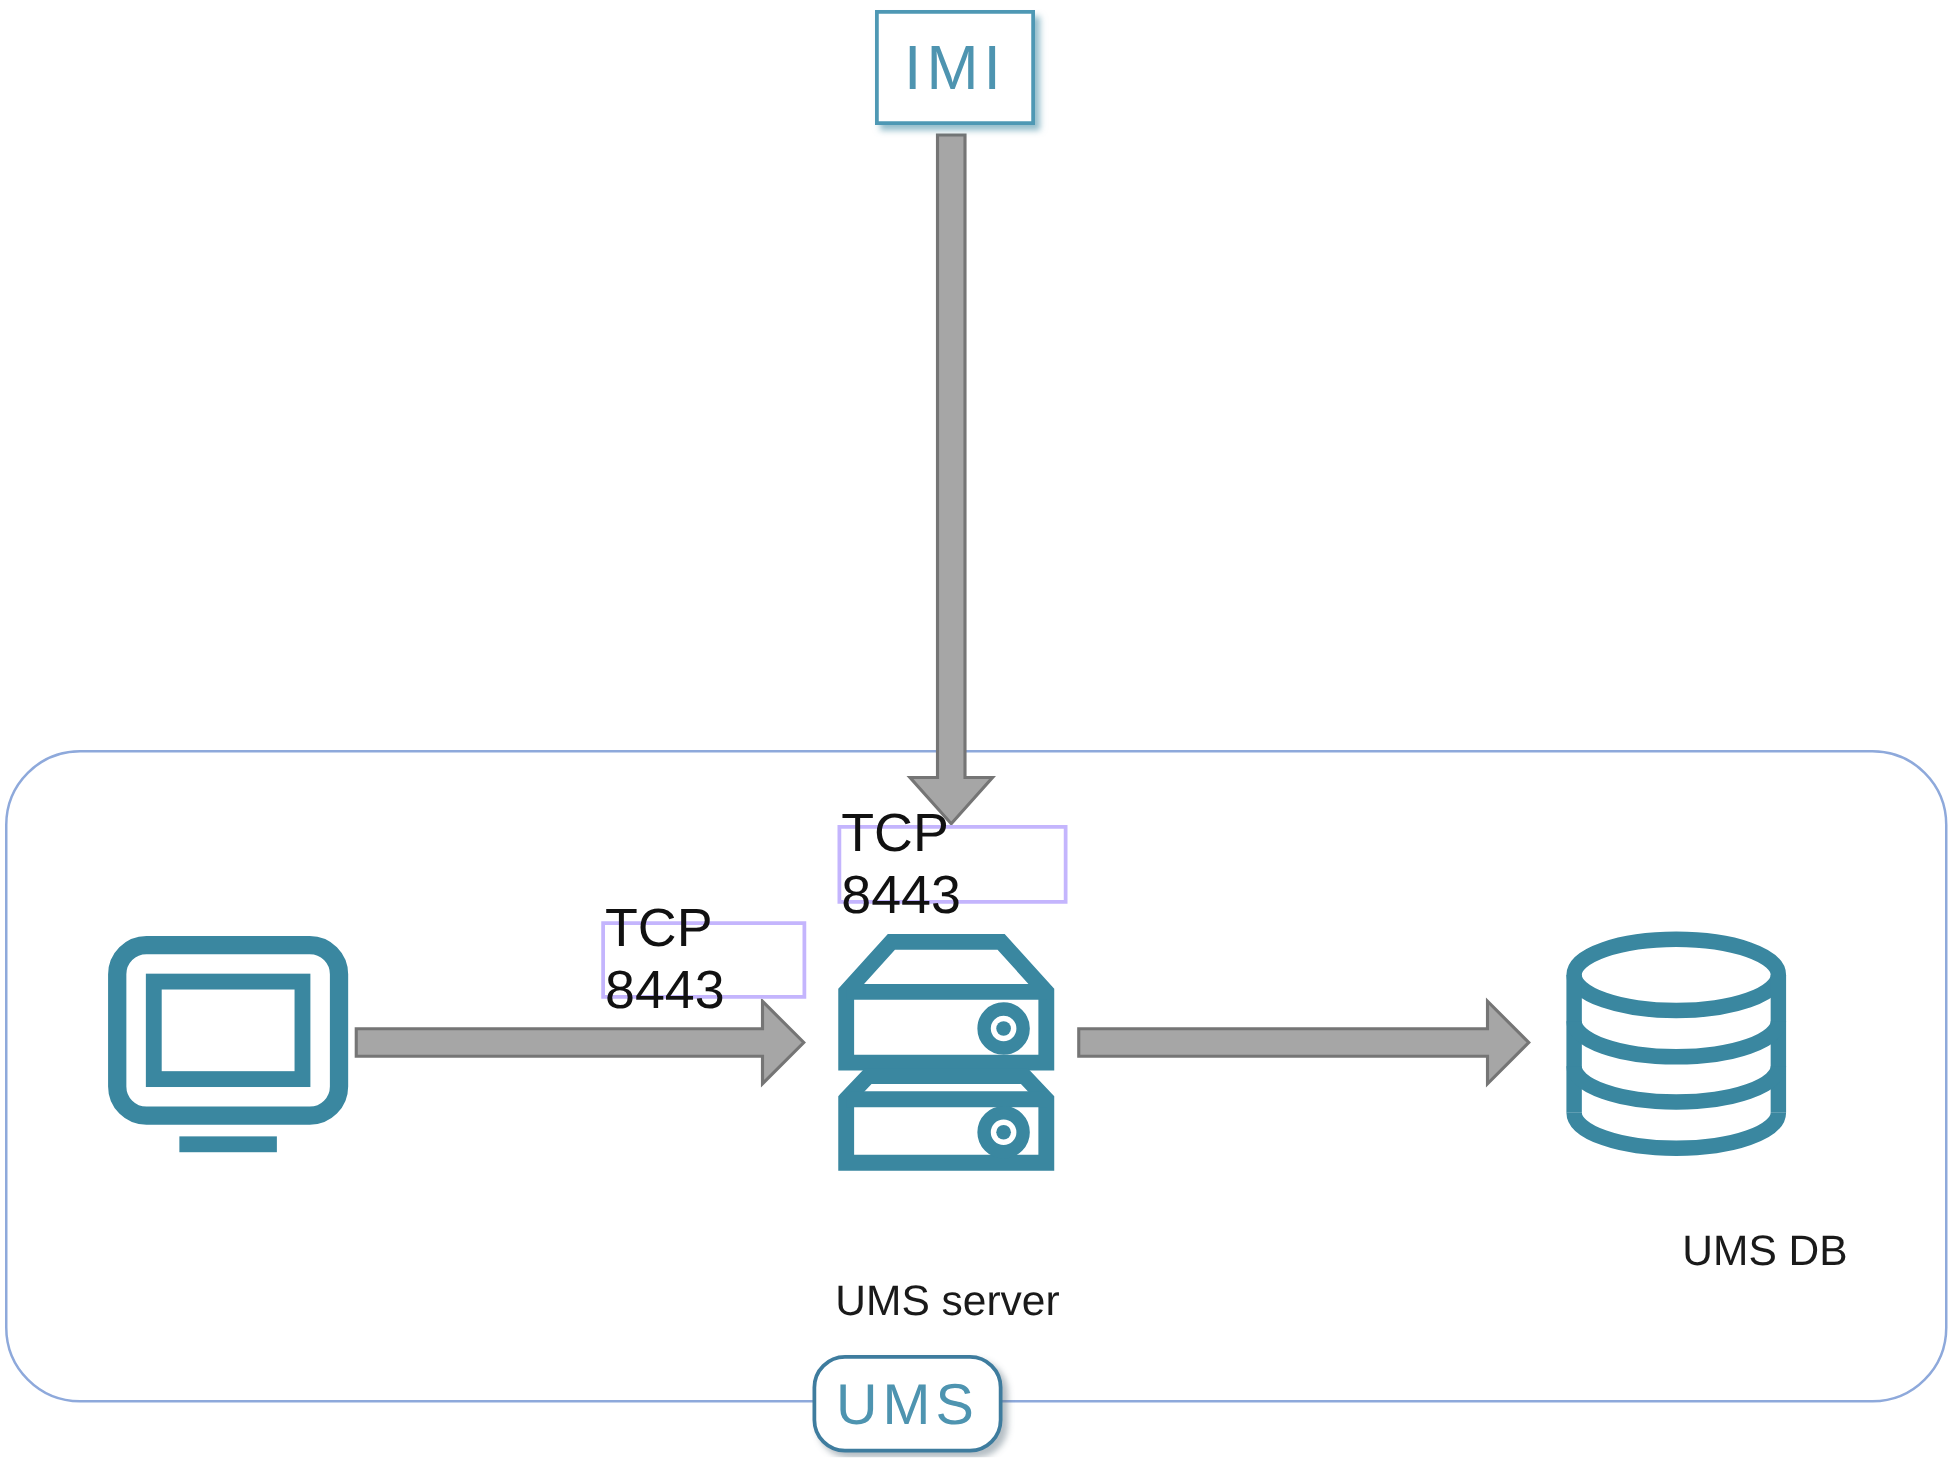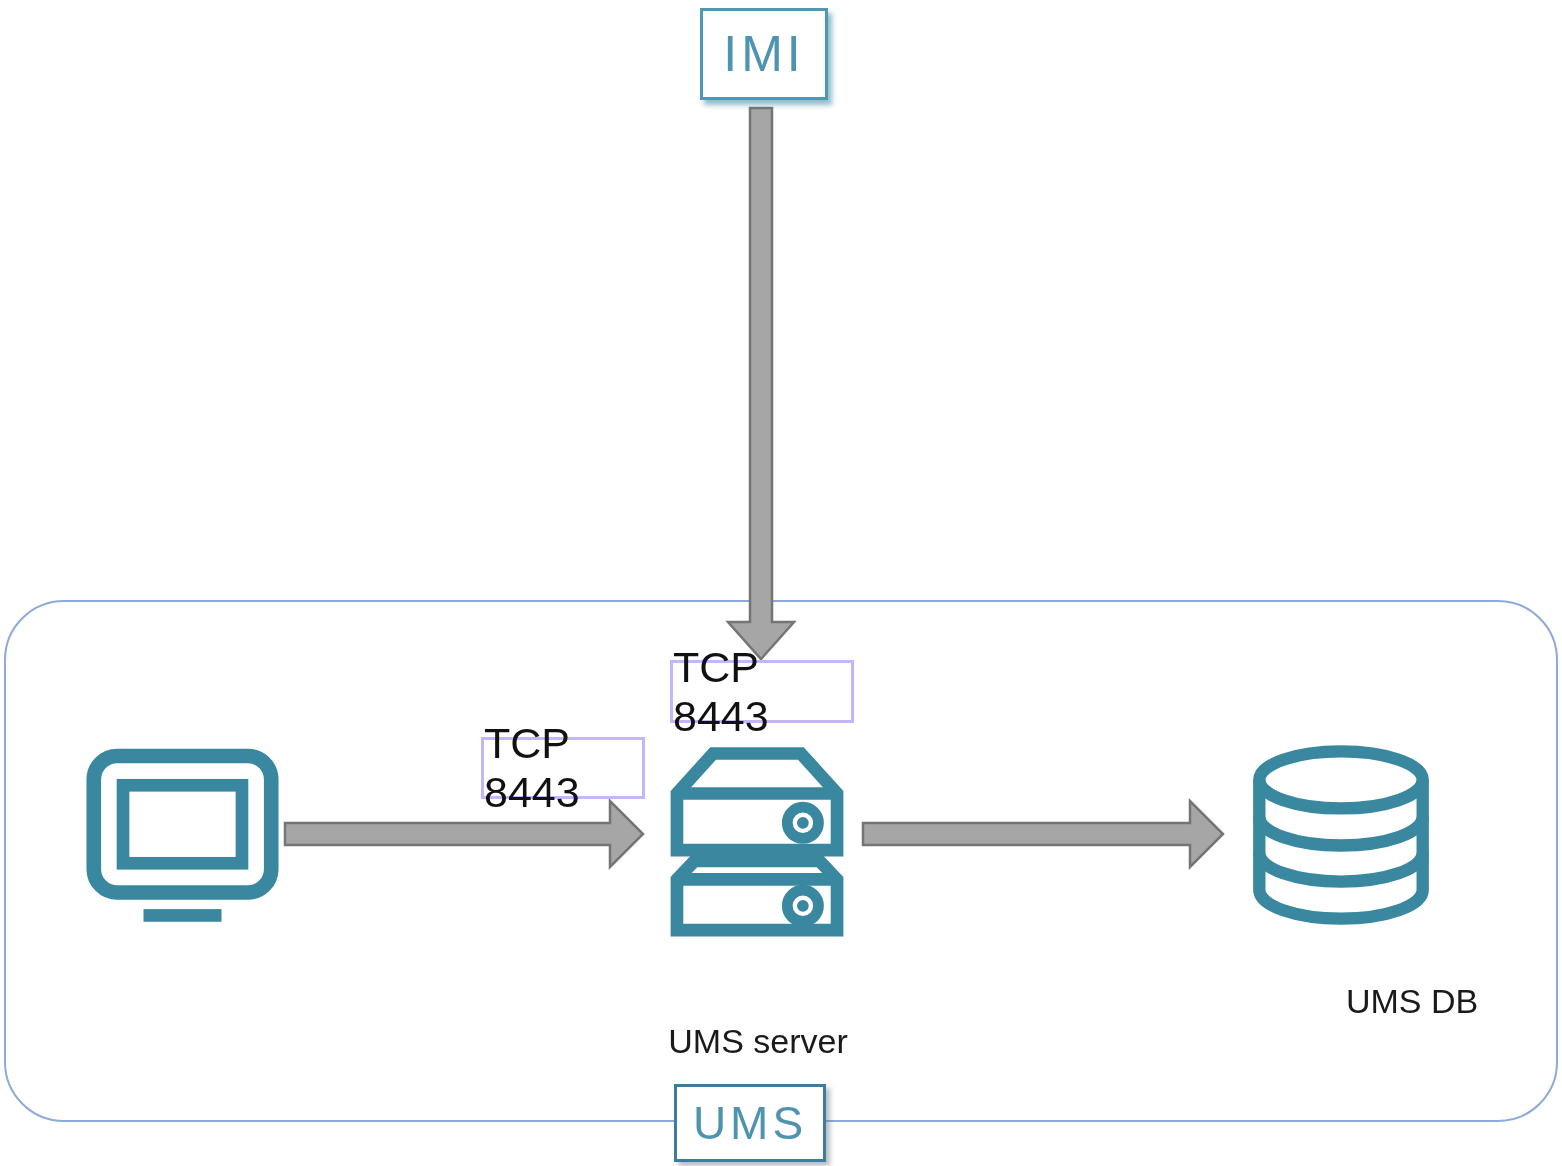--- a/index.html
+++ b/index.html
@@ -58,27 +58,28 @@
   }
   .imi-box {
     left: 700px;
     top: 8px;
     width: 122px;
     height: 86px;
     font-size: 50px;
     text-align: center;
   }
   .ums-box {
-    left: 674px;
+    left: 650px;
     top: 1084px;
     width: 146px;
     height: 72px;
     font-size: 46px;
     border-color: #3E7C9E;
     box-shadow: 4px 4px 5px rgba(90, 110, 125, 0.45);
+    border-radius: 26px;
   }
 
   
   .port-label {
     position: absolute;
     background: #ffffff;
     border: 3px solid #c4b5fd;
     display: flex;
     align-items: center;
     justify-content: center;

